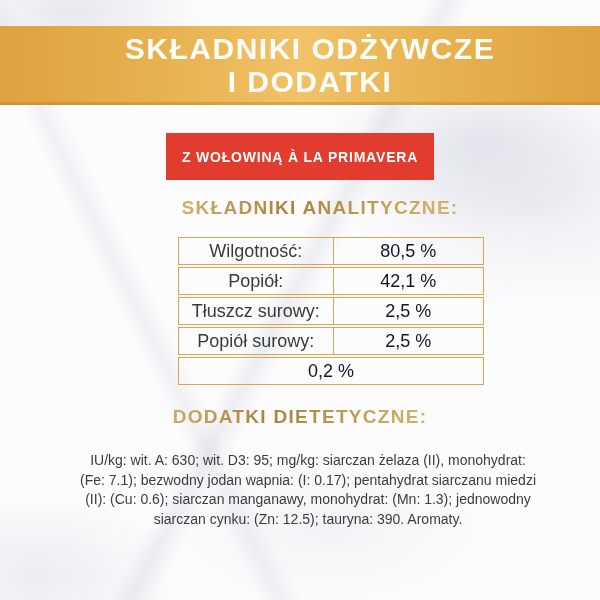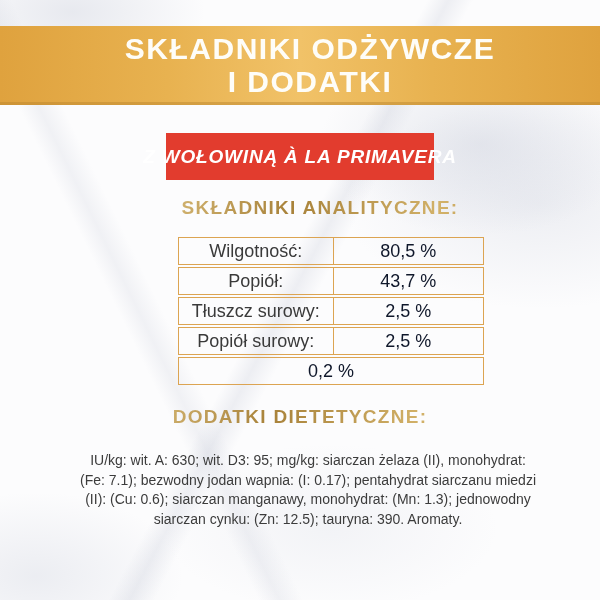--- a/index.html
+++ b/index.html
@@ -46,25 +46,24 @@
     transform: translateX(-50%);
     width: 268px;
     height: 47px;
     background: #e23c2e;
     display: flex;
     align-items: center;
     justify-content: center;
   }
   .badge-label {
     color: #ffffff;
-    font-size: 19px;
+    font-size: 14px;
     font-weight: 700;
     letter-spacing: 0.8px;
     white-space: nowrap;
-    font-style: italic;
   }
 
   .gold-heading {
     position: absolute;
     left: 0;
     width: 100%;
     text-align: center;
     font-size: 19px;
     font-weight: 700;
     letter-spacing: 1.3px;
@@ -134,21 +133,21 @@
 
 <div class="gold-heading heading-analytical">SKŁADNIKI ANALITYCZNE:</div>
 
 <div class="analytical-table">
   <div class="analytical-row">
     <div class="cell-label">Wilgotność:</div>
     <div class="cell-value">80,5 %</div>
   </div>
   <div class="analytical-row">
     <div class="cell-label">Popiół:</div>
-    <div class="cell-value">43,7 %</div>
+    <div class="cell-value">42,1 %</div>
   </div>
   <div class="analytical-row">
     <div class="cell-label">Tłuszcz surowy:</div>
     <div class="cell-value">2,5 %</div>
   </div>
   <div class="analytical-row">
     <div class="cell-label">Popiół surowy:</div>
     <div class="cell-value">2,5 %</div>
   </div>
   <div class="analytical-row">

